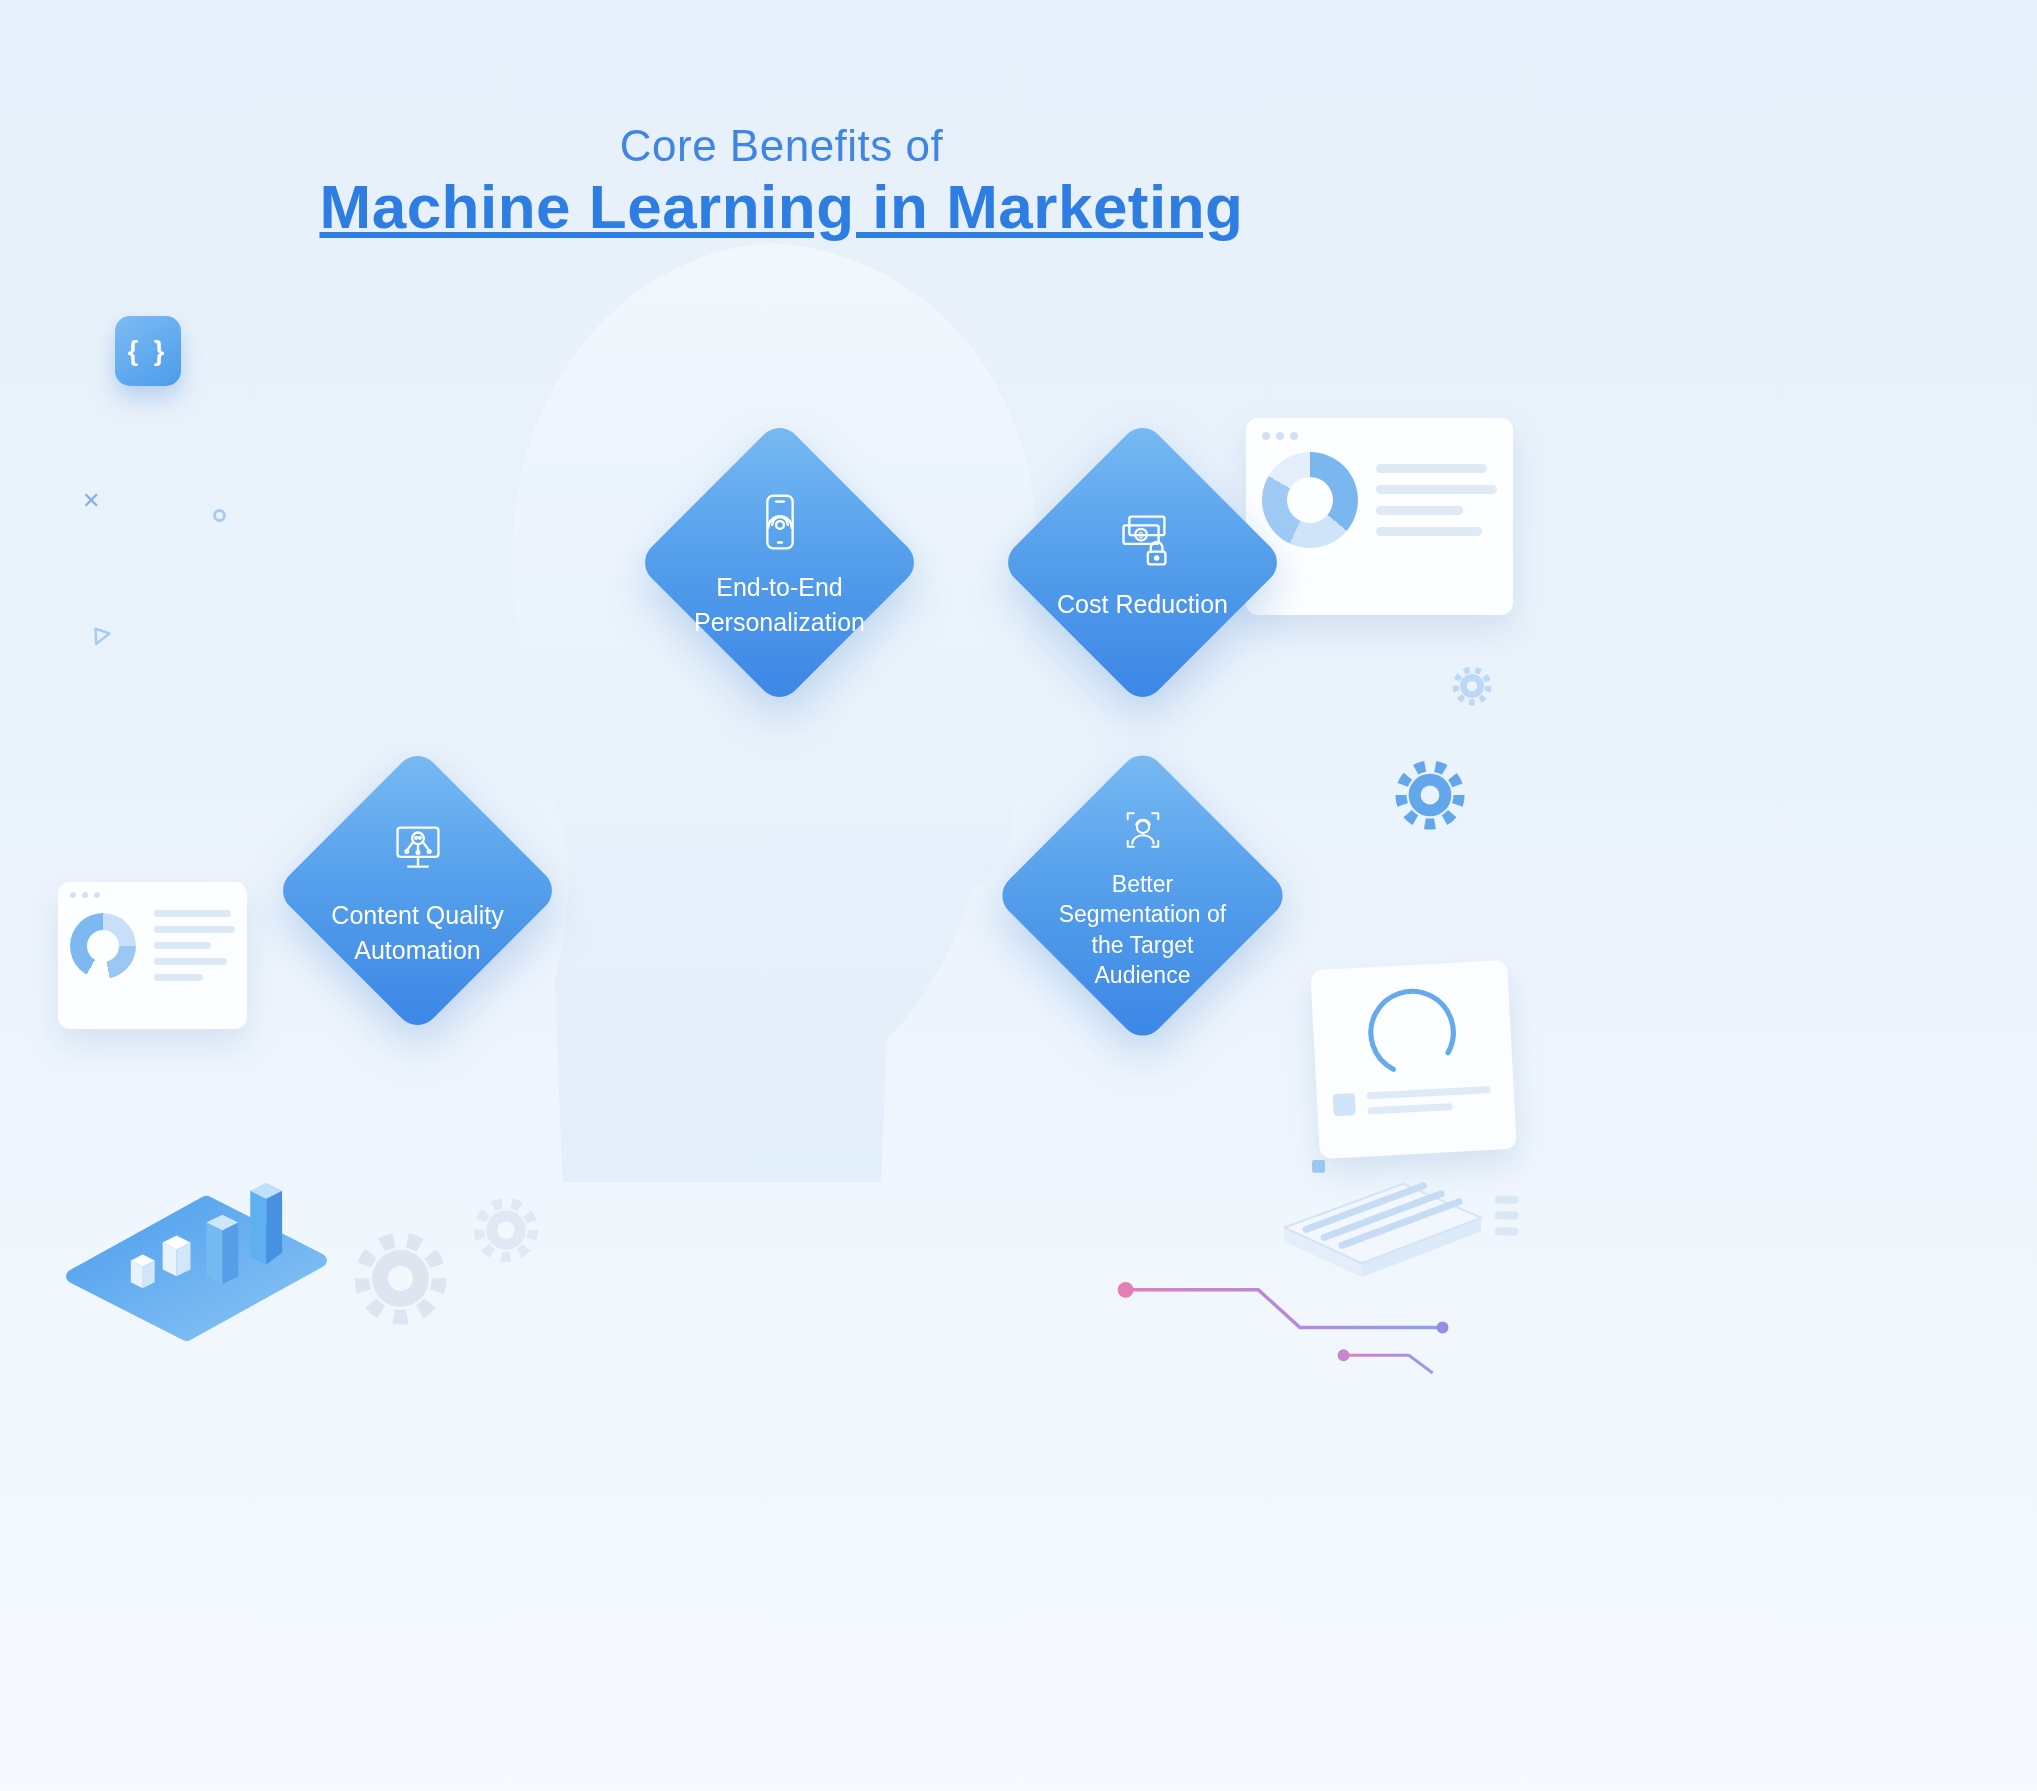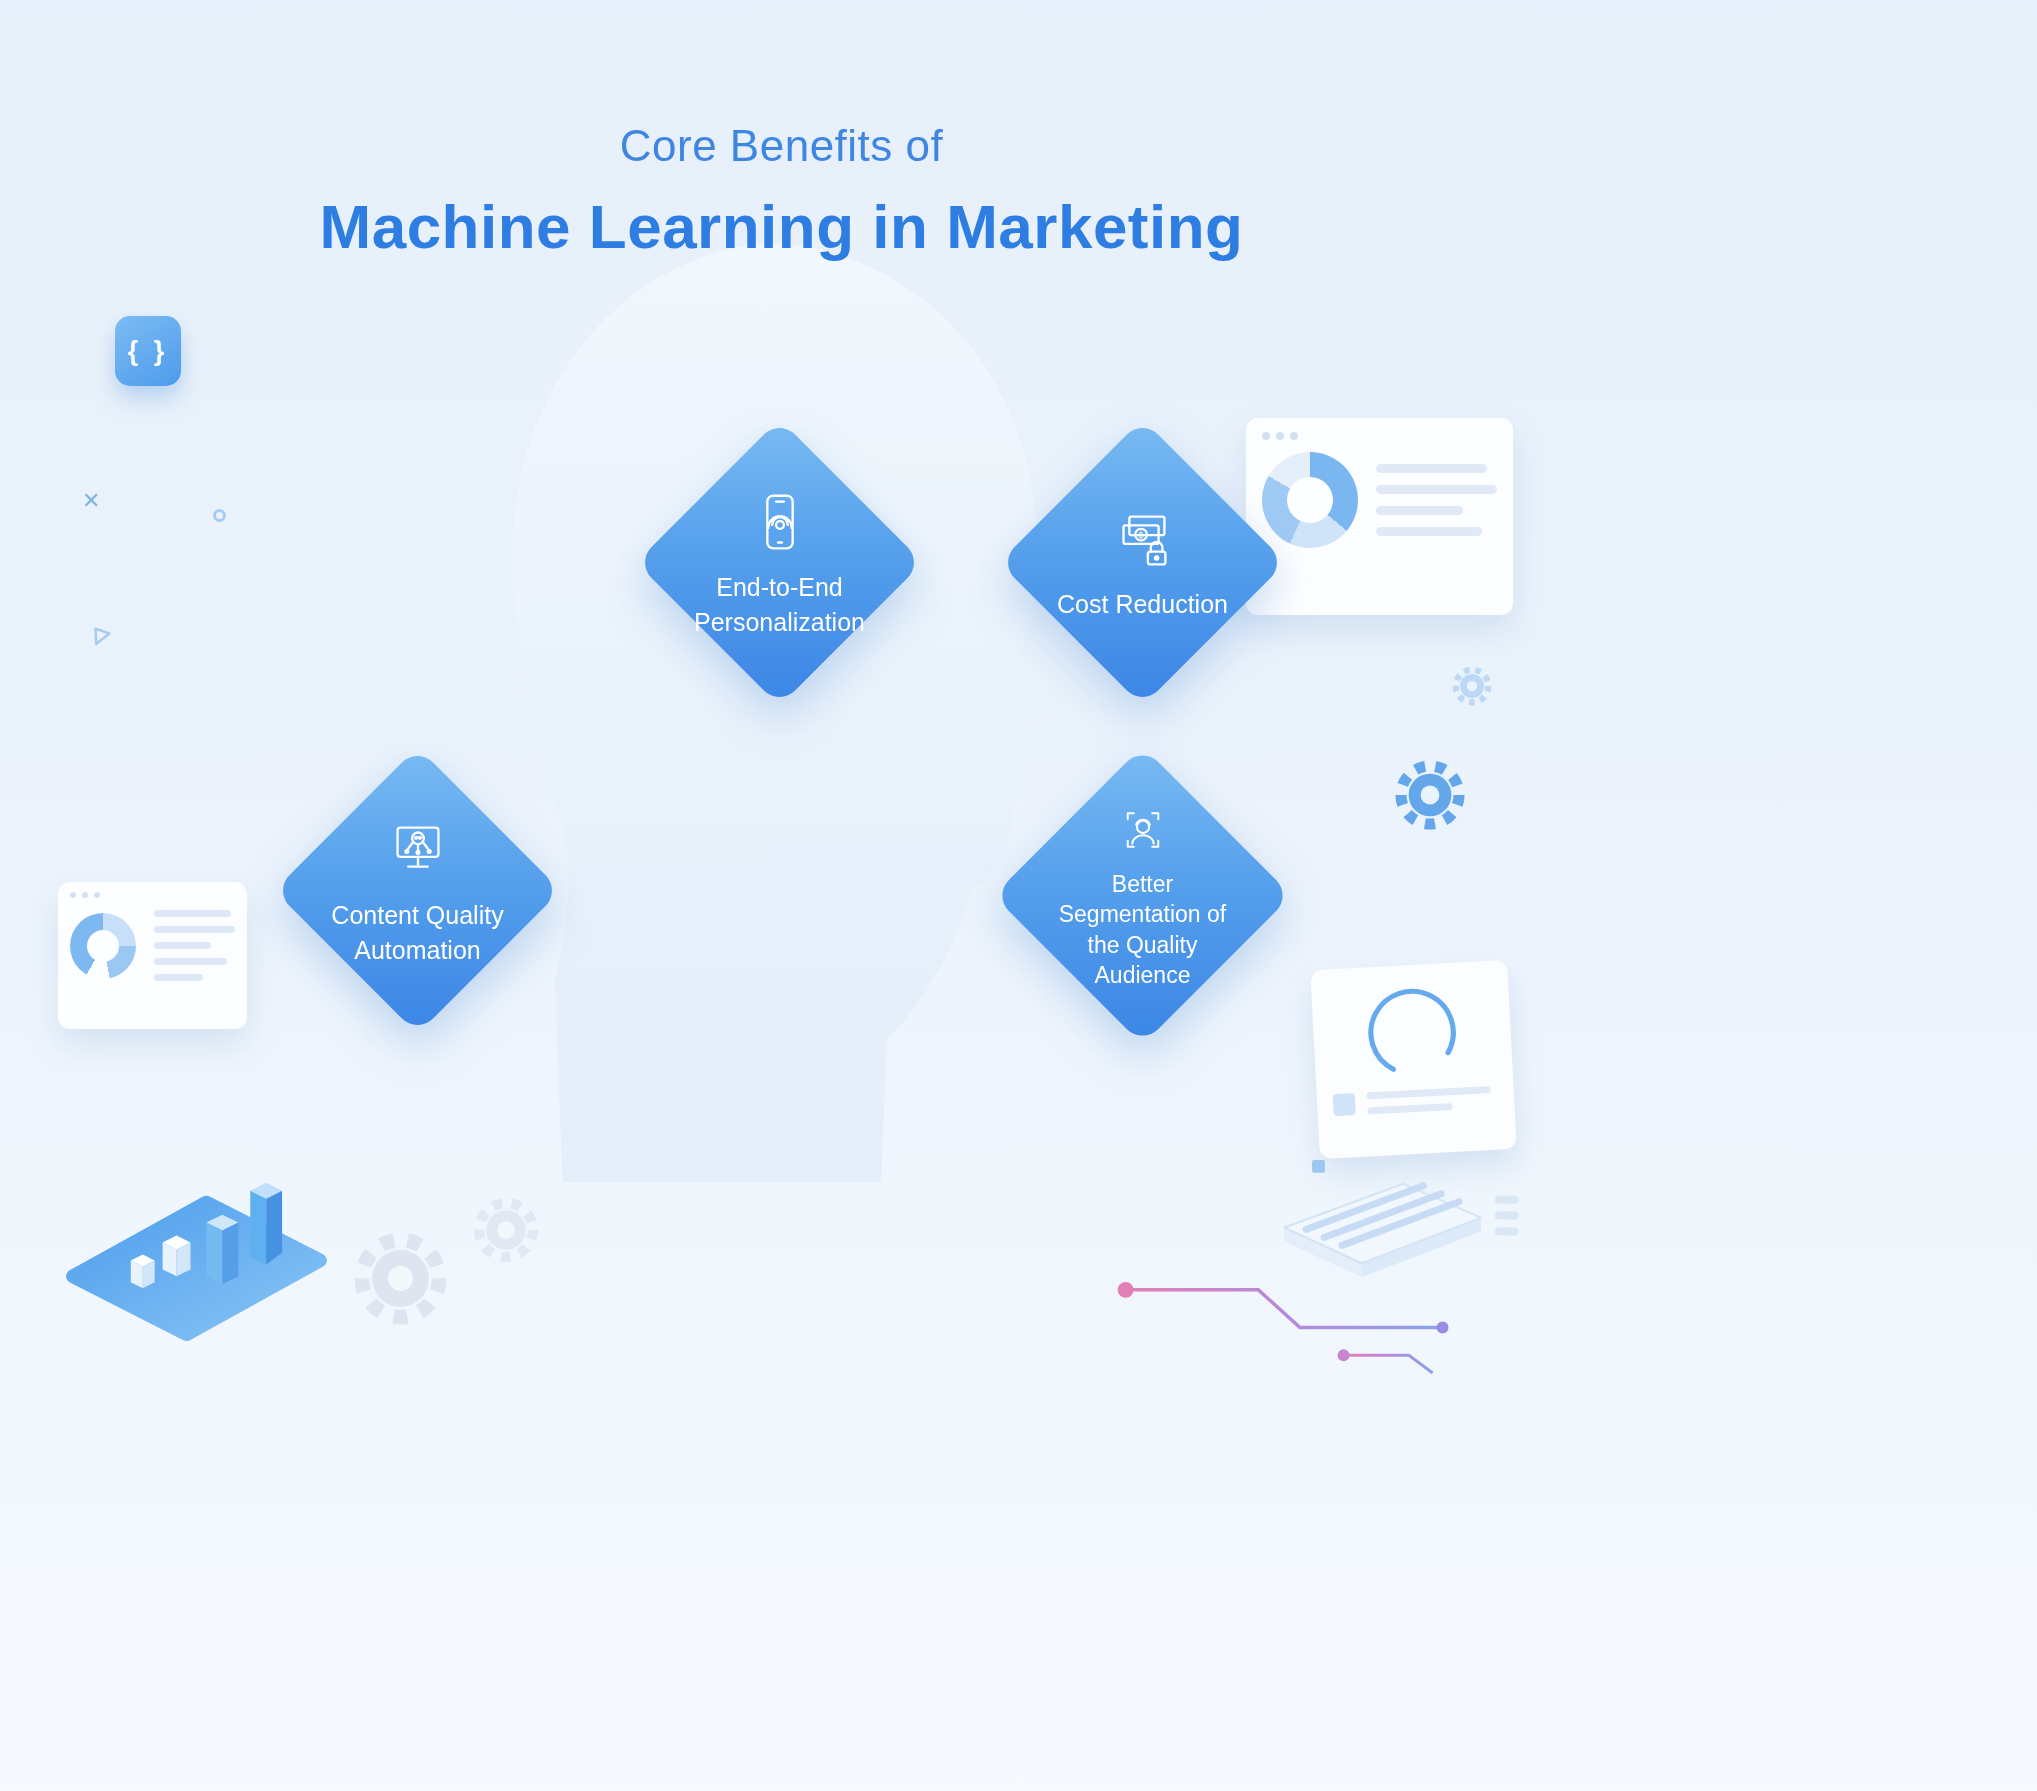--- a/index.html
+++ b/index.html
@@ -9,21 +9,21 @@
     position:relative; width:2038px; height:1791px; overflow:hidden;
     background:linear-gradient(180deg,#e7f0fa 0%, #eaf2fb 42%, #f1f7fd 75%, #f6fafe 100%);
   }
 
   
   .head-silhouette { position:absolute; left:453px; top:237px; z-index:0; opacity:.8; }
 
   
   .title-wrap { position:absolute; left:40px; top:121px; width:1483px; text-align:center; z-index:4; }
   .title-sub  { font-size:44px; color:#3f86e3; font-weight:400; letter-spacing:0.5px; }
-  .title-main { margin-top:20px; font-size:62px; color:#2e7de2; font-weight:700; letter-spacing:0.5px; }
+  .title-main { margin-top:0; font-size:62px; color:#2e7de2; font-weight:700; letter-spacing:0.5px;text-decoration:underline; }
 
   
   .diamond-wrap { position:absolute; width:203px; height:203px; z-index:5;
                   filter:drop-shadow(0 18px 22px rgba(80,140,215,.30)); }
   .diamond-wrap.big { width:211px; height:211px; }
   .diamond { position:absolute; inset:0; border-radius:22px; transform:rotate(45deg);
              background:linear-gradient(135deg,#79bbf3 0%, #56a0ec 45%, #3b85e6 100%); }
   .diamond-content { position:absolute; inset:0; display:flex; flex-direction:column;
                      align-items:center; justify-content:center; gap:10px; }
   .card-icon { flex:none; }
@@ -299,18 +299,18 @@
     <div class="diamond-content">
       <svg class="card-icon" width="62" height="58" viewBox="0 0 76 76" fill="none" stroke="#ffffff" stroke-width="2.6" stroke-linecap="round" stroke-linejoin="round">
         <path d="M18 24 v-8 h8"></path>
           <path d="M50 16 h8 v8"></path>
           <path d="M58 52 v8 h-8"></path>
           <path d="M26 60 h-8 v-8"></path>
         <circle cx="38" cy="34" r="8"></circle>
         <path d="M29 31 a9.5 9.5 0 0 1 18 0"></path>
         <path d="M24 56 a14 11 0 0 1 28 0"></path>
       </svg>
-      <div class="card-label small-label">Better Segmentation of the Quality Audience</div>
+      <div class="card-label small-label">Better Segmentation of the Target Audience</div>
     </div>
   </div>
 
 </div>
 
 
 </body></html>

